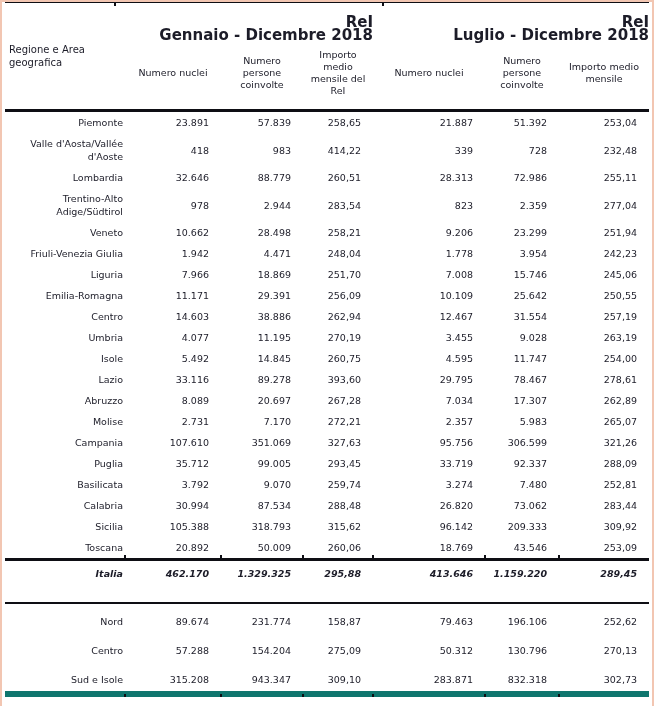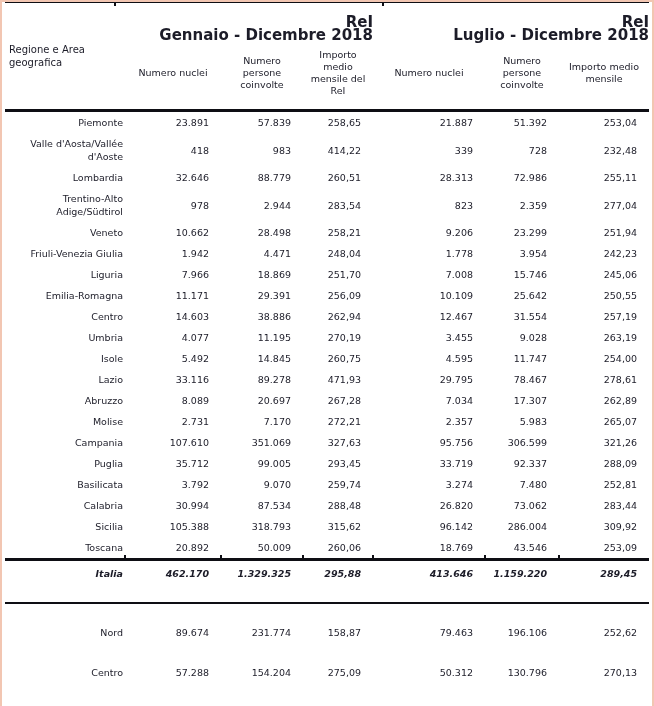--- a/index.html
+++ b/index.html
@@ -66,21 +66,21 @@
     font-weight: bold; font-style: italic;
     border-top: 3px solid #0e0e14;
     border-bottom: 2px solid #0e0e14;
     padding-top: 6px; padding-bottom: 22px;
     position: relative;
   }
   tr.total-row td.num::before {
     content: ""; position: absolute; left: -1px; top: -6px;
     width: 2px; height: 3px; background: #0e0e14;
   }
-  tr.area-row td { padding-top: 22px; padding-bottom: 5px; }
+  tr.area-row td { padding-top: 11px; padding-bottom: 5px; }
   tr.area-row.last td { border-bottom: 6px solid #0f766e; position: relative; }
   tr.area-row.last td.num::after {
     content: ""; position: absolute; left: -1px; bottom: -6px;
     width: 2px; height: 3px; background: #0e0e14;
   }
 </style>
 </head>
 <body>
 
 <div class="page">
@@ -220,21 +220,21 @@
           <td class="num">14.845</td>
           <td class="num">260,75</td>
           <td class="num">4.595</td>
           <td class="num">11.747</td>
           <td class="num">254,00</td>
         </tr>
         <tr class="region-row">
           <td class="label">Lazio</td>
           <td class="num">33.116</td>
           <td class="num">89.278</td>
-          <td class="num">471,93</td>
+          <td class="num">393,60</td>
           <td class="num">29.795</td>
           <td class="num">78.467</td>
           <td class="num">278,61</td>
         </tr>
         <tr class="region-row">
           <td class="label">Abruzzo</td>
           <td class="num">8.089</td>
           <td class="num">20.697</td>
           <td class="num">267,28</td>
           <td class="num">7.034</td>
@@ -285,21 +285,21 @@
           <td class="num">26.820</td>
           <td class="num">73.062</td>
           <td class="num">283,44</td>
         </tr>
         <tr class="region-row">
           <td class="label">Sicilia</td>
           <td class="num">105.388</td>
           <td class="num">318.793</td>
           <td class="num">315,62</td>
           <td class="num">96.142</td>
-          <td class="num">286.004</td>
+          <td class="num">209.333</td>
           <td class="num">309,92</td>
         </tr>
         <tr class="region-row">
           <td class="label">Toscana</td>
           <td class="num">20.892</td>
           <td class="num">50.009</td>
           <td class="num">260,06</td>
           <td class="num">18.769</td>
           <td class="num">43.546</td>
           <td class="num">253,09</td>

